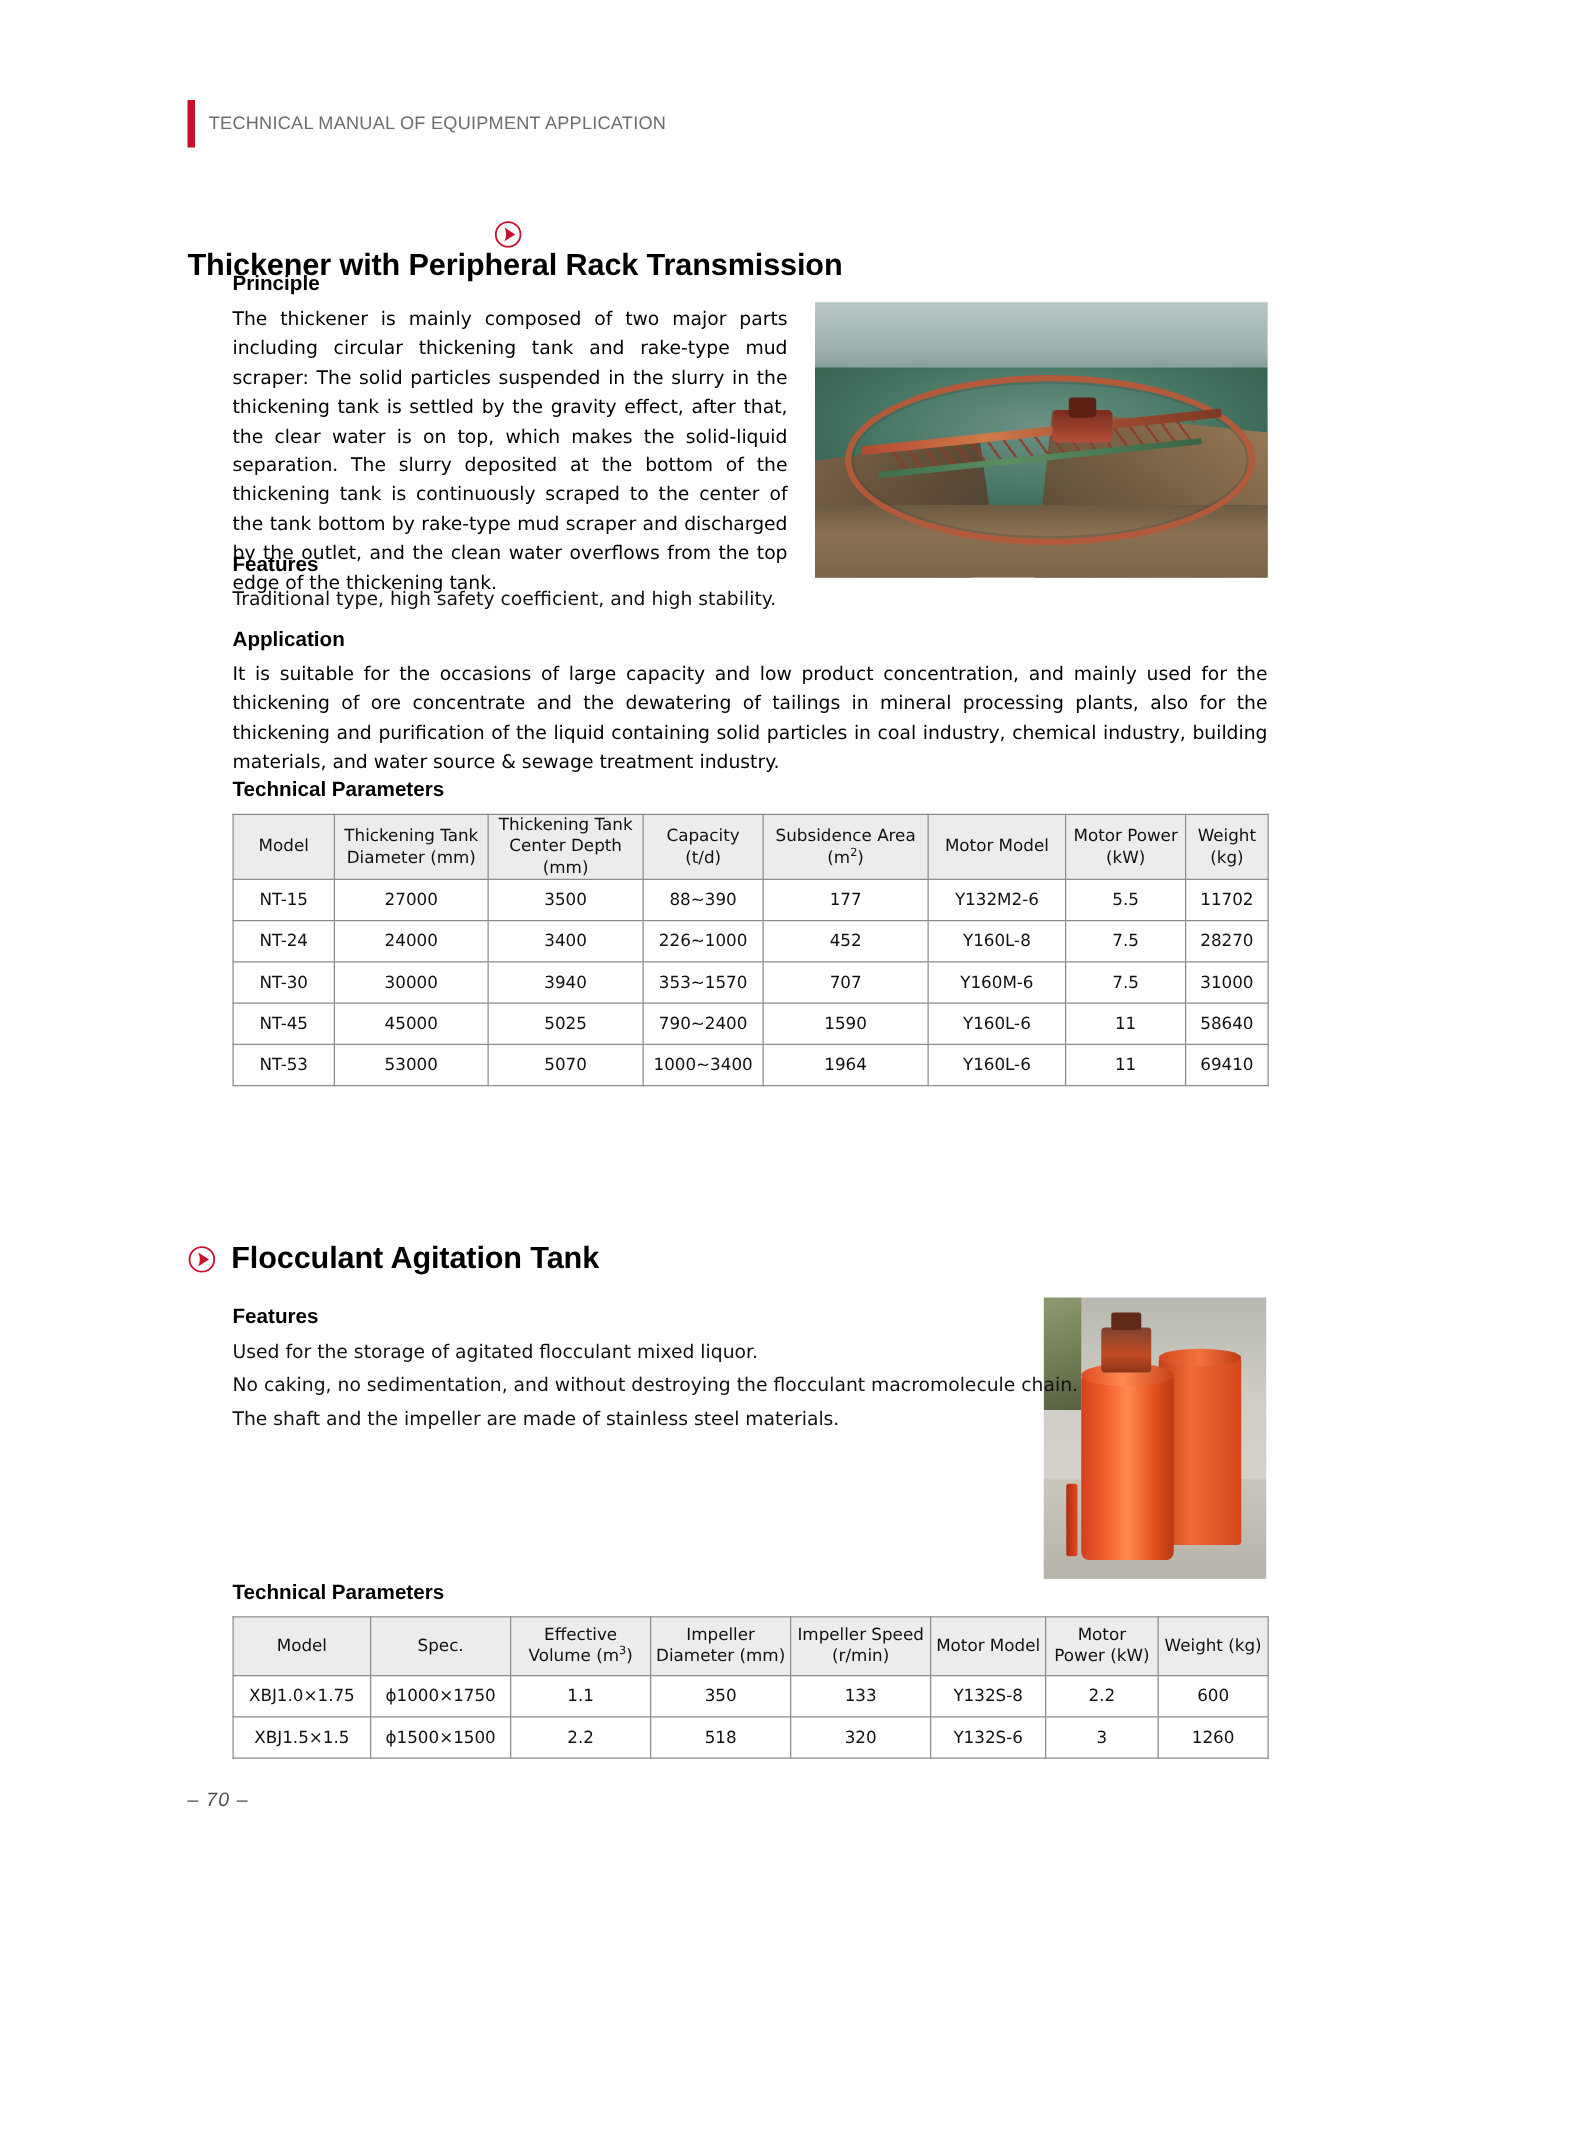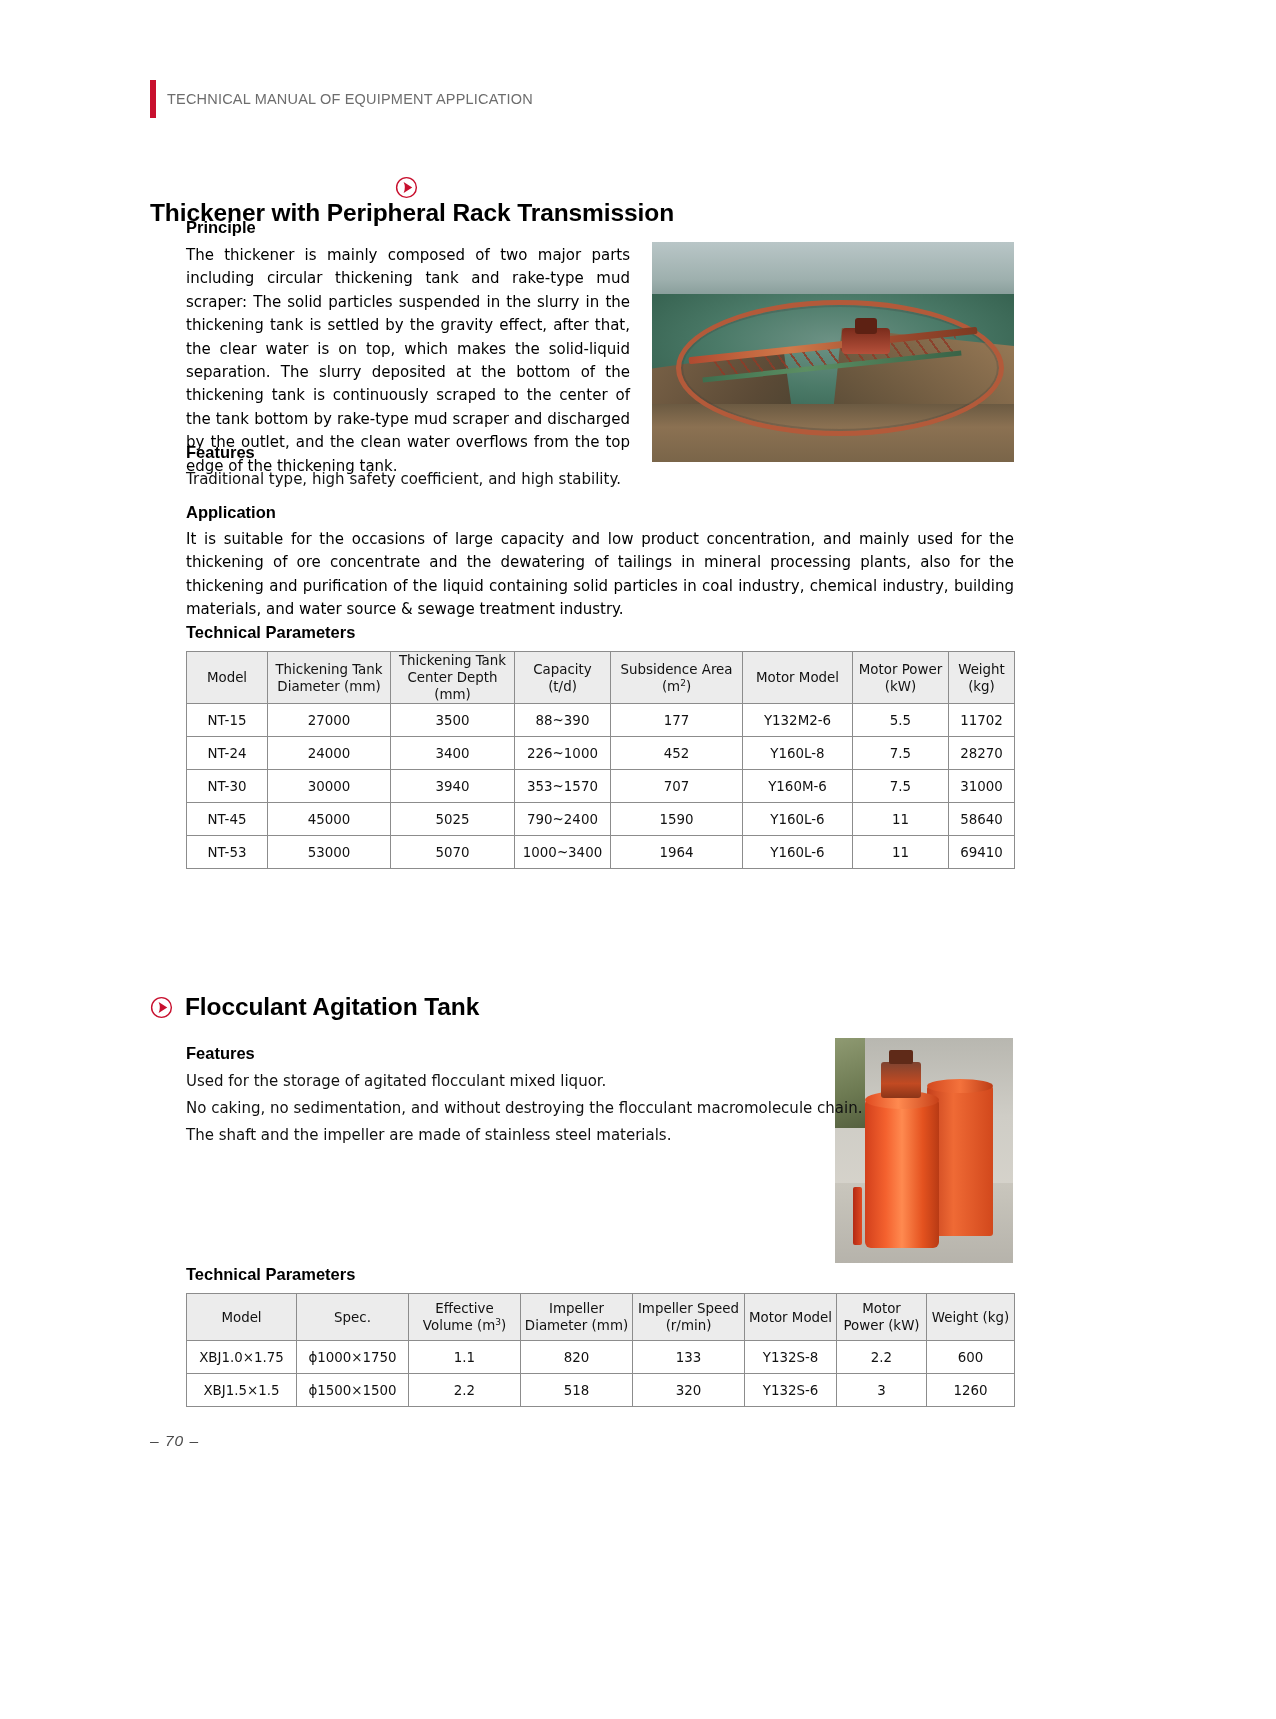--- a/index.html
+++ b/index.html
@@ -432,21 +432,21 @@
           <th>Motor Model</th>
           <th>Motor<br>Power (kW)</th>
           <th>Weight (kg)</th>
         </tr>
     </thead>
     <tbody>
         <tr>
           <td>XBJ1.0×1.75</td>
           <td>ϕ1000×1750</td>
           <td>1.1</td>
-          <td>820</td>
+          <td>350</td>
           <td>133</td>
           <td>Y132S-8</td>
           <td>2.2</td>
           <td>600</td>
         </tr>
         <tr>
           <td>XBJ1.5×1.5</td>
           <td>ϕ1500×1500</td>
           <td>2.2</td>
           <td>518</td>

